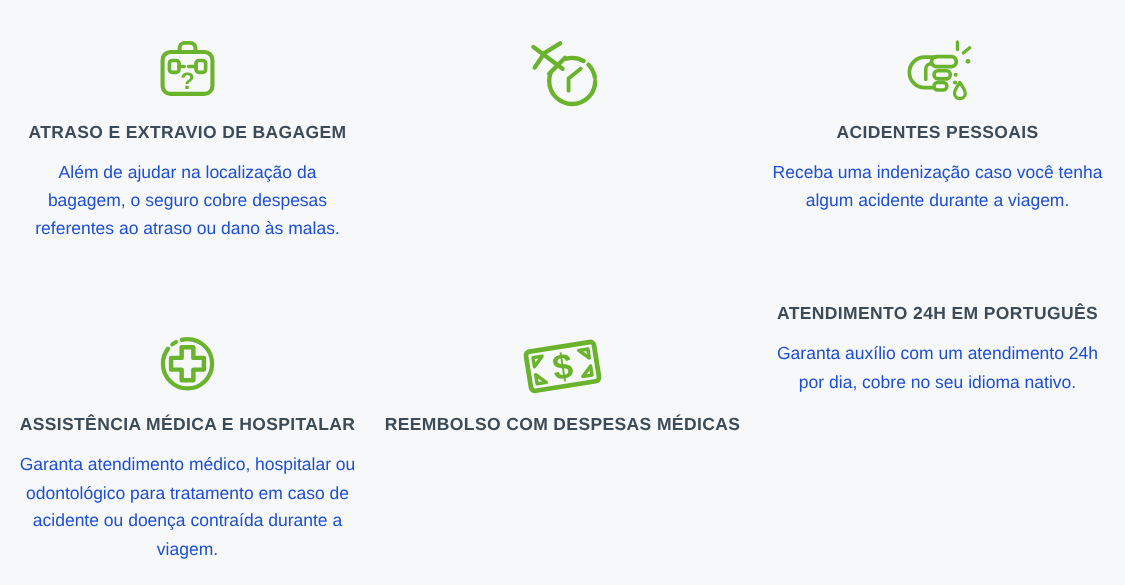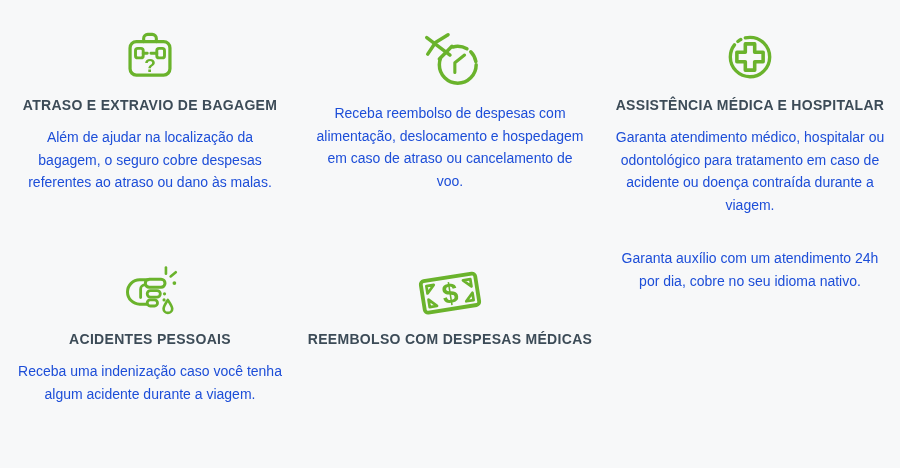--- a/index.html
+++ b/index.html
@@ -80,32 +80,20 @@
   <section class="card">
     <div class="icon-wrap">
       <svg width="62" height="62" viewBox="0 0 64 64" aria-hidden="true">
         <circle class="stroke" stroke-width="3.6" cx="40" cy="40" r="19" pathLength="360" stroke-dasharray="200 55 45 15 35 10"></circle>
         <path class="stroke" stroke-width="3.2" d="M37,48 L37,38 L47,30"></path>
         <path class="stroke" stroke-width="3.6" d="M8,12 L32,30"></path>
         <path class="stroke" stroke-width="3.6" d="M30,9 L17,17 L9,29"></path>
         <path class="stroke" stroke-width="3.6" d="M34,21 L28,27 L21,34"></path>
       </svg>
     </div>
-    <p class="desc">Receba reembolso de despesas com alimentação, deslocamento e hospedagem em caso de atraso ou cancelamento de voo.</p>
-  </section>
-
-  <section class="card">
-    <div class="icon-wrap">
-      <svg width="60" height="60" viewBox="0 0 64 64" aria-hidden="true">
-        <circle class="stroke" stroke-width="3.6" cx="32" cy="32" r="21" pathLength="360" stroke-dasharray="218 14 10 14 104"></circle>
-        <path class="stroke" stroke-width="3.8" d="M27,18 h10 v9 h9 v10 h-9 v9 h-10 v-9 h-9 v-10 h9 z"></path>
-      </svg>
-    </div>
-    <h3 class="title">ASSISTÊNCIA MÉDICA E HOSPITALAR</h3>
-    <p class="desc">Garanta atendimento médico, hospitalar ou odontológico para tratamento em caso de acidente ou doença contraída durante a viagem.</p>
   </section>
 
   <section class="card">
     <div class="icon-wrap">
       <svg width="60" height="60" viewBox="0 0 64 64" aria-hidden="true">
         <path class="stroke" stroke-width="3.2" d="M30,20 h-9 a13,13 0 0 0 0,26 h8"></path>
         <path class="stroke" stroke-width="3" d="M22,39 v-9 a4.5,4.5 0 0 1 4.5,-4.5"></path>
         <rect class="stroke" stroke-width="3.2" x="27" y="19.5" width="21" height="8.5" rx="4.2"></rect>
         <rect class="stroke" stroke-width="3" x="29" y="31.5" width="14" height="7" rx="3.5"></rect>
         <rect class="stroke" stroke-width="3" x="29" y="41.5" width="11" height="6.5" rx="3.2"></rect>
@@ -116,31 +104,43 @@
         <circle class="fillg" cx="58" cy="23.5" r="2"></circle>
         <path class="stroke" stroke-width="2.8" d="M51,41.5 c-3,4.5 -4.5,7 -4.5,9.3 a4.6,4.6 0 0 0 9.2,0 c0,-2.3 -1.7,-4.8 -4.7,-9.3 z"></path>
       </svg>
     </div>
     <h3 class="title">ACIDENTES PESSOAIS</h3>
     <p class="desc">Receba uma indenização caso você tenha algum acidente durante a viagem.</p>
   </section>
 
   <section class="card">
     <div class="icon-wrap">
+      <svg width="60" height="60" viewBox="0 0 64 64" aria-hidden="true">
+        <circle class="stroke" stroke-width="3.6" cx="32" cy="32" r="21" pathLength="360" stroke-dasharray="218 14 10 14 104"></circle>
+        <path class="stroke" stroke-width="3.8" d="M27,18 h10 v9 h9 v10 h-9 v9 h-10 v-9 h-9 v-10 h9 z"></path>
+      </svg>
+    </div>
+    <h3 class="title">ASSISTÊNCIA MÉDICA E HOSPITALAR</h3>
+    <p class="desc">Garanta atendimento médico, hospitalar ou odontológico para tratamento em caso de acidente ou doença contraída durante a viagem.</p>
+  </section>
+
+  <section class="card">
+    <div class="icon-wrap">
       <svg width="72" height="60" viewBox="0 0 68 56" aria-hidden="true">
         <g transform="rotate(-9 34 30)">
           <rect class="stroke" stroke-width="3.6" x="8" y="15" width="52" height="30" rx="3"></rect>
           <path class="stroke" stroke-width="2.6" d="M13,27 L20,20 L13,20 Z"></path>
           <path class="stroke" stroke-width="2.6" d="M48,20 L55,20 L55,27 Z"></path>
           <path class="stroke" stroke-width="2.6" d="M55,33 L55,40 L48,40 Z"></path>
           <path class="stroke" stroke-width="2.6" d="M13,33 L20,40 L13,40 Z"></path>
           <text x="34" y="39.5" font-size="27" font-weight="700" text-anchor="middle">$</text>
         </g>
       </svg>
     </div>
     <h3 class="title">REEMBOLSO COM DESPESAS MÉDICAS</h3>
   </section>
 
   <section class="card">
+    <h3 class="title">ATENDIMENTO 24H EM PORTUGUÊS</h3>
     <p class="desc">Garanta auxílio com um atendimento 24h por dia, cobre no seu idioma nativo.</p>
   </section>
 
 </div>
 
 </body></html>

